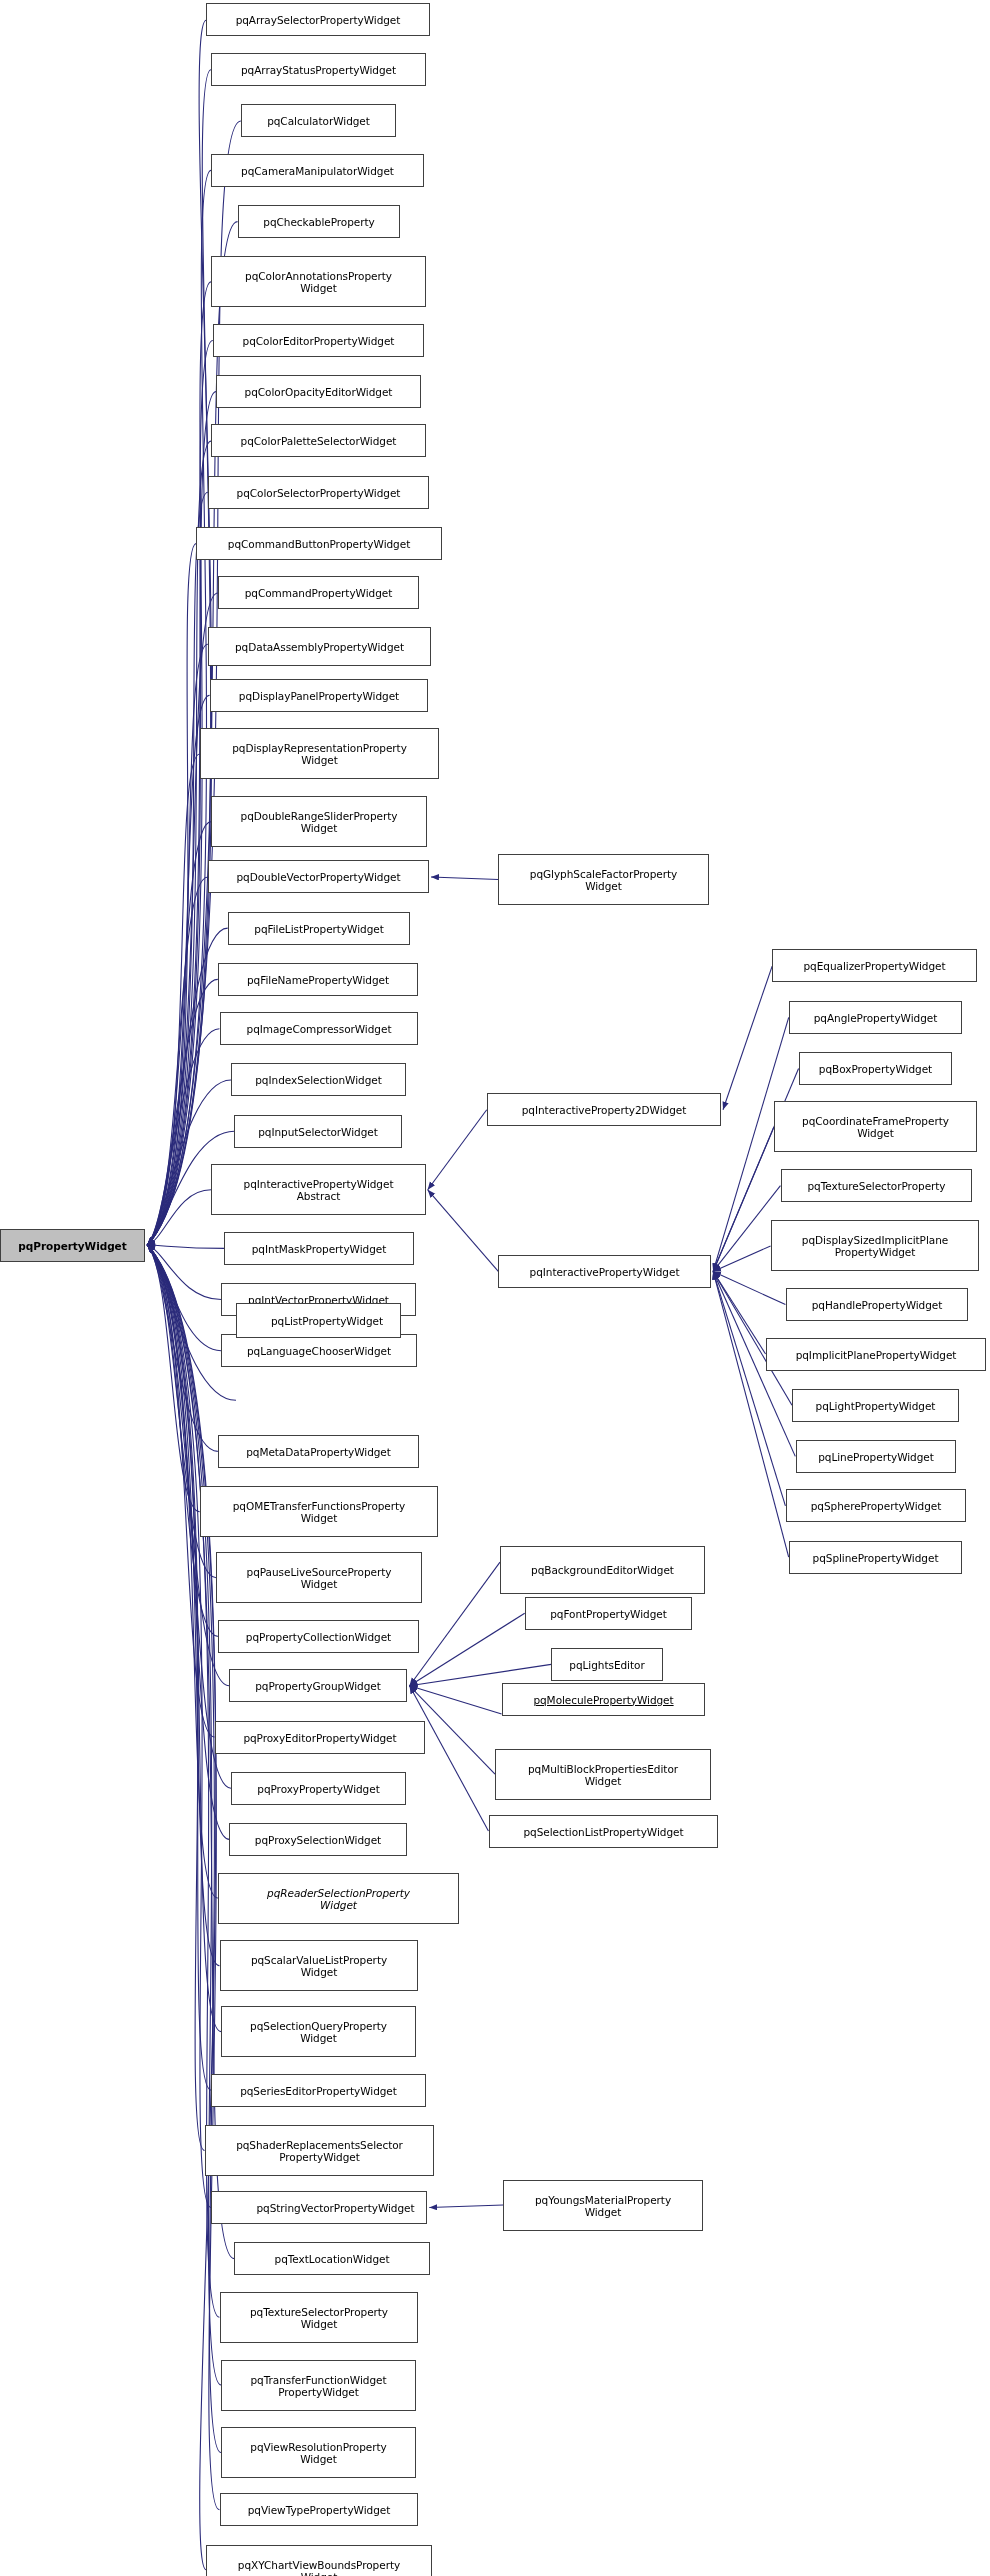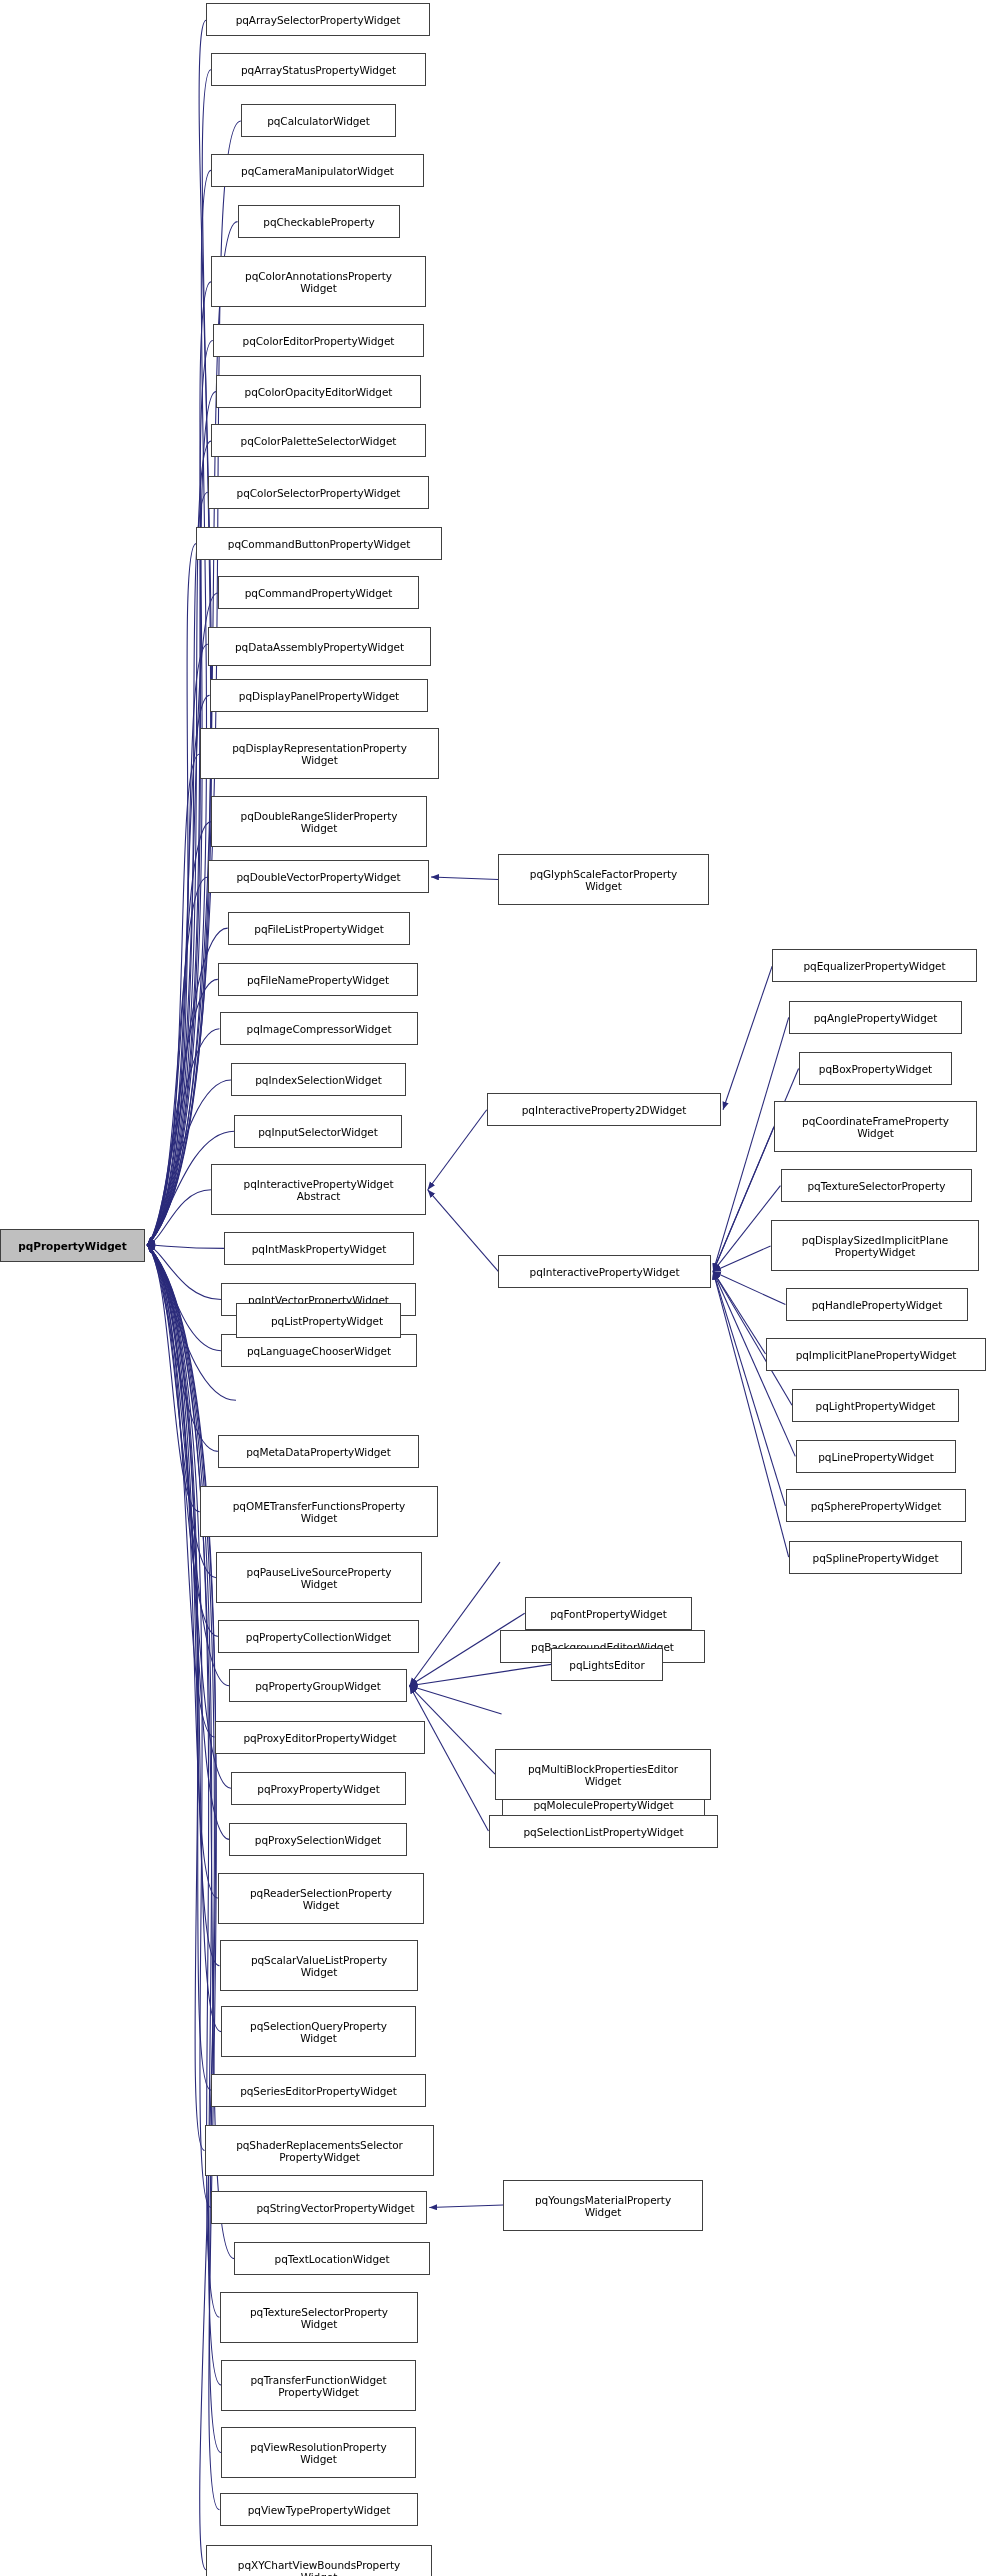--- a/index.html
+++ b/index.html
@@ -158,21 +158,21 @@
       <div class="node" style="left: 218px; top: 1435px; width: 201px; height: 33px;">pqMetaDataPropertyWidget</div>
       <div class="node" style="left: 200px; top: 1486px; width: 238px; height: 51px;">pqOMETransferFunctionsProperty
 Widget</div>
       <div class="node" style="left: 216px; top: 1552px; width: 206px; height: 51px;">pqPauseLiveSourceProperty
 Widget</div>
       <div class="node" style="left: 218px; top: 1620px; width: 201px; height: 33px;">pqPropertyCollectionWidget</div>
       <div class="node" style="left: 229px; top: 1669px; width: 178px; height: 33px;">pqPropertyGroupWidget</div>
       <div class="node" style="left: 215px; top: 1721px; width: 210px; height: 33px;">pqProxyEditorPropertyWidget</div>
       <div class="node" style="left: 231px; top: 1772px; width: 175px; height: 33px;">pqProxyPropertyWidget</div>
       <div class="node" style="left: 229px; top: 1823px; width: 178px; height: 33px;">pqProxySelectionWidget</div>
-      <div class="node" style="left: 218px; top: 1873px; width: 206px; height: 51px;">pqReaderSelectionProperty
+      <div class="node" style="left: 218px; top: 1873px; width: 241px; height: 51px; font-style: italic;">pqReaderSelectionProperty
 Widget</div>
       <div class="node" style="left: 220px; top: 1940px; width: 198px; height: 51px;">pqScalarValueListProperty
 Widget</div>
       <div class="node" style="left: 221px; top: 2006px; width: 195px; height: 51px;">pqSelectionQueryProperty
 Widget</div>
       <div class="node" style="left: 211px; top: 2074px; width: 215px; height: 33px;">pqSeriesEditorPropertyWidget</div>
       <div class="node" style="left: 205px; top: 2125px; width: 229px; height: 51px;">pqShaderReplacementsSelector
 PropertyWidget</div>
       <div class="node" style="left: 211px; top: 2191px; width: 216px; height: 33px; padding-left: 36px;">pqStringVectorPropertyWidget</div>
       <div class="node" style="left: 234px; top: 2242px; width: 196px; height: 33px;">pqTextLocationWidget</div>
@@ -182,24 +182,24 @@
 PropertyWidget</div>
       <div class="node" style="left: 221px; top: 2427px; width: 195px; height: 51px;">pqViewResolutionProperty
 Widget</div>
       <div class="node" style="left: 220px; top: 2493px; width: 198px; height: 33px;">pqViewTypePropertyWidget</div>
       <div class="node" style="left: 206px; top: 2545px; width: 226px; height: 51px;">pqXYChartViewBoundsProperty
 Widget</div>
       <div class="node" style="left: 498px; top: 854px; width: 211px; height: 51px;">pqGlyphScaleFactorProperty
 Widget</div>
       <div class="node" style="left: 487px; top: 1093px; width: 234px; height: 33px;">pqInteractiveProperty2DWidget</div>
       <div class="node" style="left: 498px; top: 1255px; width: 213px; height: 33px;">pqInteractivePropertyWidget</div>
-      <div class="node" style="left: 500px; top: 1630px; width: 205px; height: 33px;">pqBackgroundEditorWidget</div>
+      <div class="node" style="left: 500px; top: 1546px; width: 205px; height: 48px;">pqBackgroundEditorWidget</div>
       <div class="node" style="left: 525px; top: 1597px; width: 167px; height: 33px;">pqFontPropertyWidget</div>
       <div class="node" style="left: 551px; top: 1648px; width: 112px; height: 33px;">pqLightsEditor</div>
-      <div class="node" style="left: 502px; top: 1788px; width: 203px; height: 33px;">pqMoleculePropertyWidget</div>
+      <div class="node" style="left: 502px; top: 1683px; width: 203px; height: 33px; text-decoration: underline;">pqMoleculePropertyWidget</div>
       <div class="node" style="left: 495px; top: 1749px; width: 216px; height: 51px;">pqMultiBlockPropertiesEditor
 Widget</div>
       <div class="node" style="left: 489px; top: 1815px; width: 229px; height: 33px;">pqSelectionListPropertyWidget</div>
       <div class="node" style="left: 503px; top: 2180px; width: 200px; height: 51px;">pqYoungsMaterialProperty
 Widget</div>
       <div class="node" style="left: 772px; top: 949px; width: 205px; height: 33px;">pqEqualizerPropertyWidget</div>
       <div class="node" style="left: 789px; top: 1001px; width: 173px; height: 33px;">pqAnglePropertyWidget</div>
       <div class="node" style="left: 799px; top: 1052px; width: 153px; height: 33px;">pqBoxPropertyWidget</div>
       <div class="node" style="left: 774px; top: 1101px; width: 203px; height: 51px;">pqCoordinateFrameProperty
 Widget</div>

